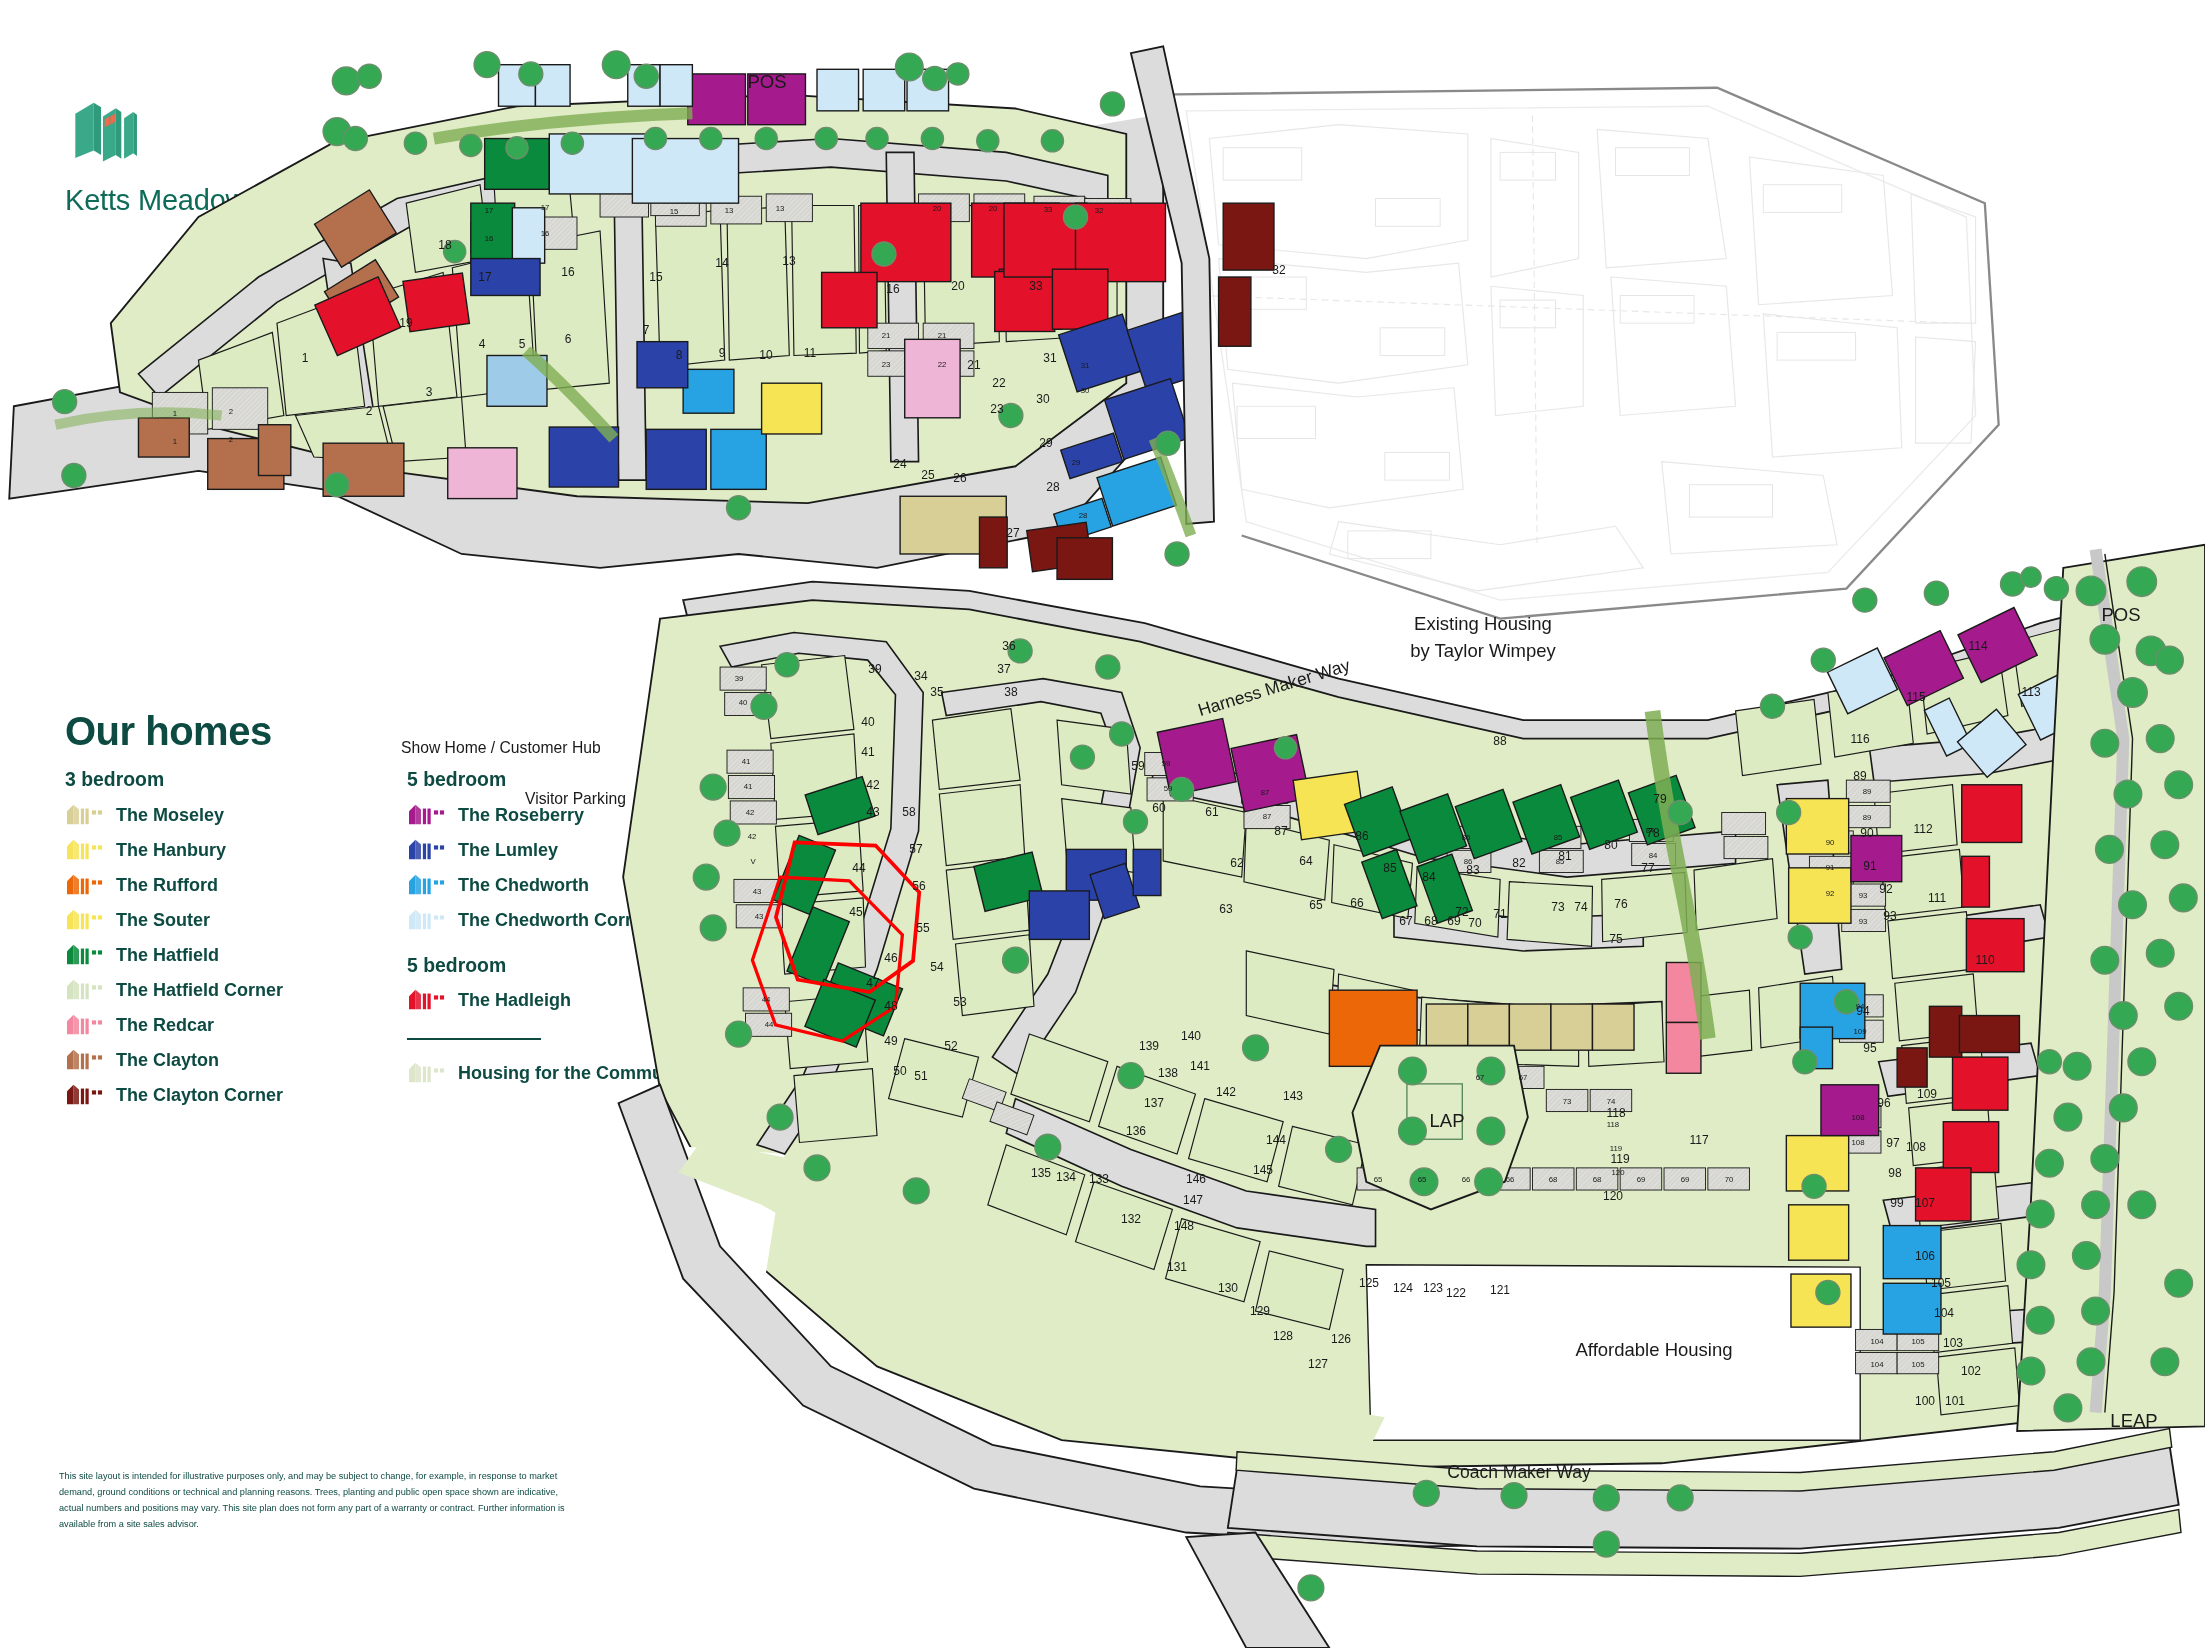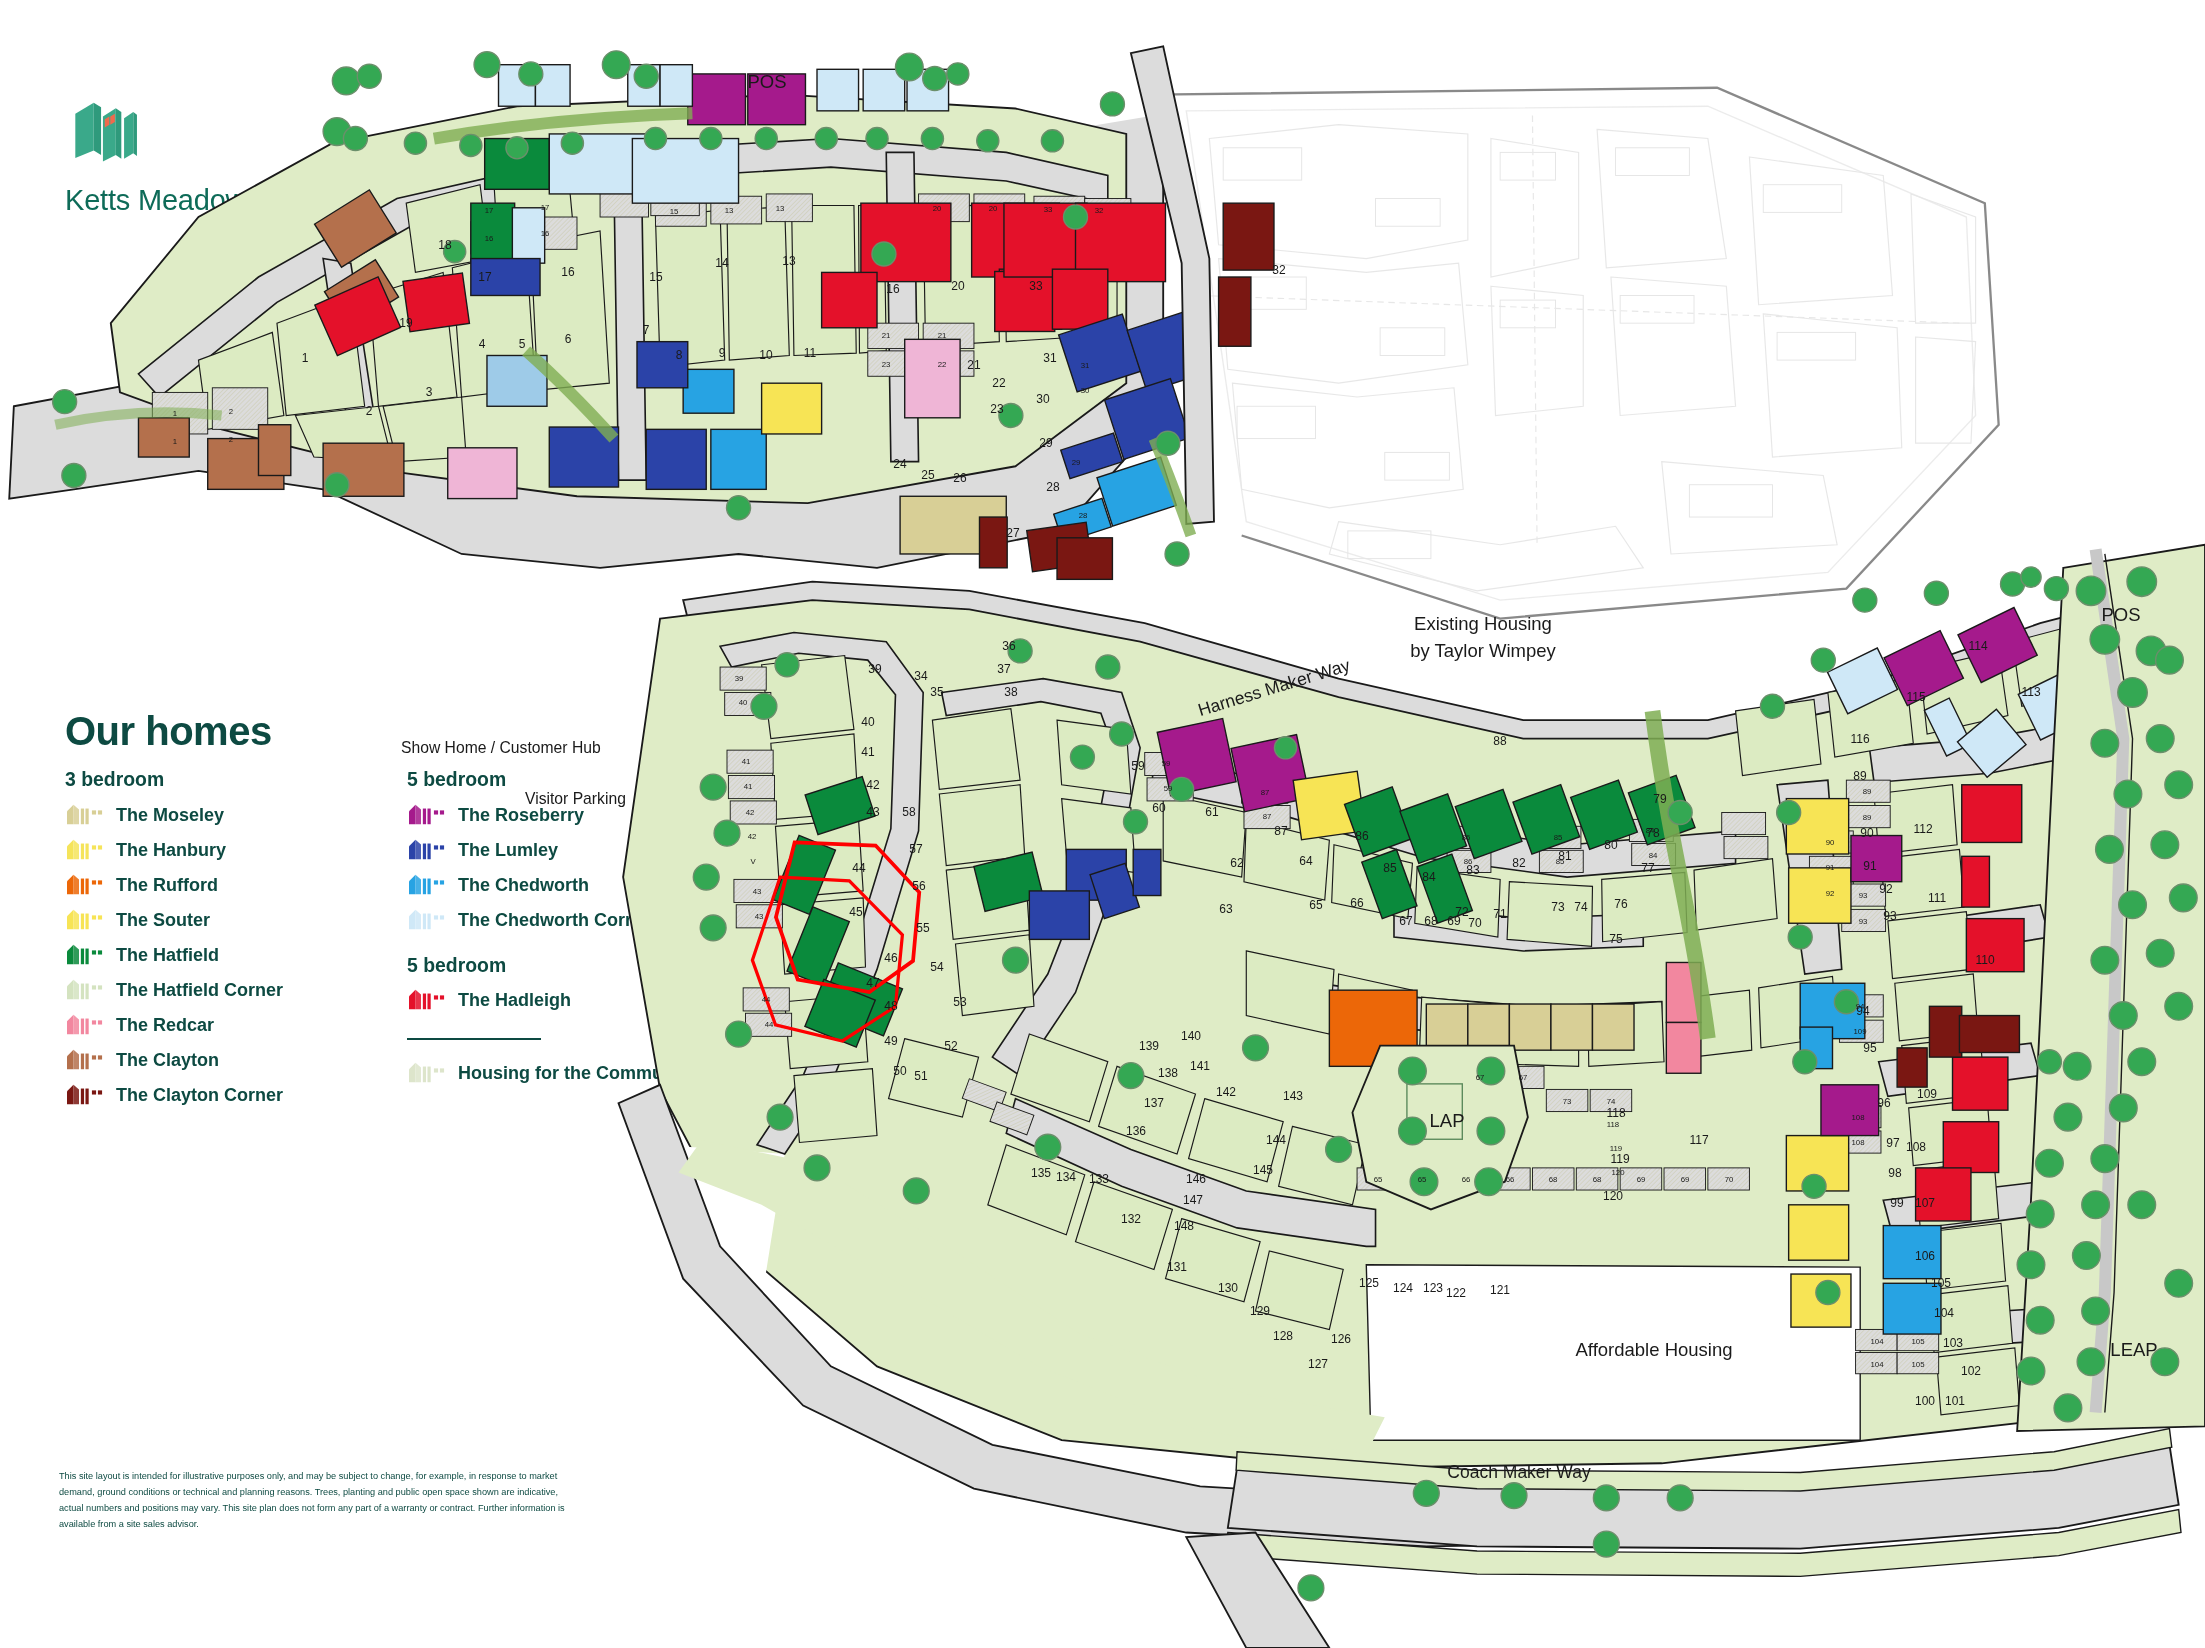--- a/index.html
+++ b/index.html
@@ -962,21 +962,21 @@
       </g>
     </g>
   </svg>
 
   <div id="map-labels">
       <div class="map-text map-area-label" style="left: 767px; top: 82px; transform: translate(-50%, -50%);">POS</div>
       <div class="map-text map-area-label" style="left: 2121px; top: 615px; transform: translate(-50%, -50%);">POS</div>
       <div class="map-text map-area-label" style="left: 1483px; top: 624px; transform: translate(-50%, -50%);">Existing Housing</div>
       <div class="map-text map-area-label" style="left: 1483px; top: 651px; transform: translate(-50%, -50%);">by Taylor Wimpey</div>
       <div class="map-text map-area-label" style="left: 1447px; top: 1121px; transform: translate(-50%, -50%);">LAP</div>
-      <div class="map-text map-area-label" style="left: 2134px; top: 1350px; transform: translate(-50%, -50%);">LEAP</div>
+      <div class="map-text map-area-label" style="left: 2134px; top: 1421px; transform: translate(-50%, -50%);">LEAP</div>
       <div class="map-text map-area-label" style="left: 1654px; top: 1350px; transform: translate(-50%, -50%);">Affordable Housing</div>
       <div class="map-text map-road-label" style="left: 1274px; top: 688px; transform: translate(-50%, -50%) rotate(-17deg);">Harness Maker Way</div>
       <div class="map-text map-road-label" style="left: 1519px; top: 1472px; transform: translate(-50%, -50%) rotate(0deg);">Coach Maker Way</div>
     </div>
   <div id="plot-numbers">
       <div class="plot-num" style="left: 305px; top: 358px;">1</div>
       <div class="plot-num" style="left: 369px; top: 411px;">2</div>
       <div class="plot-num" style="left: 429px; top: 392px;">3</div>
       <div class="plot-num" style="left: 482px; top: 344px;">4</div>
       <div class="plot-num" style="left: 522px; top: 344px;">5</div>

